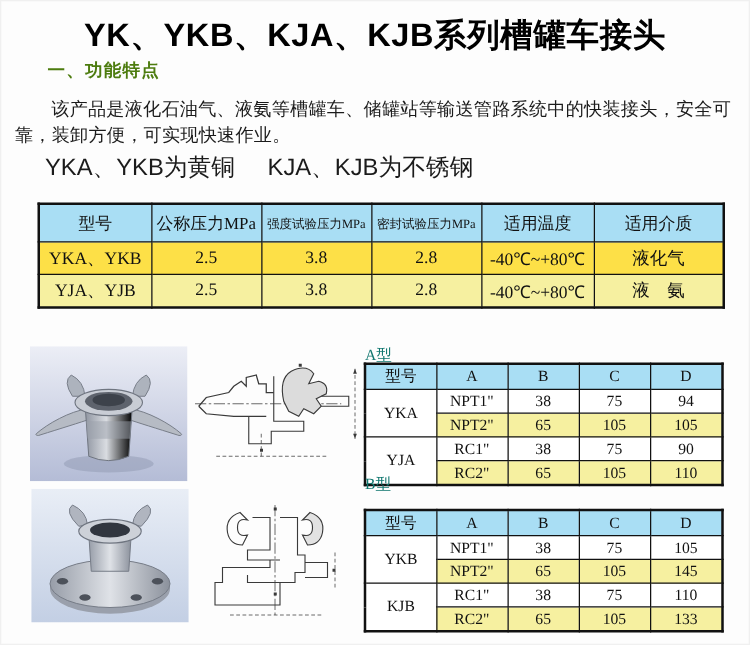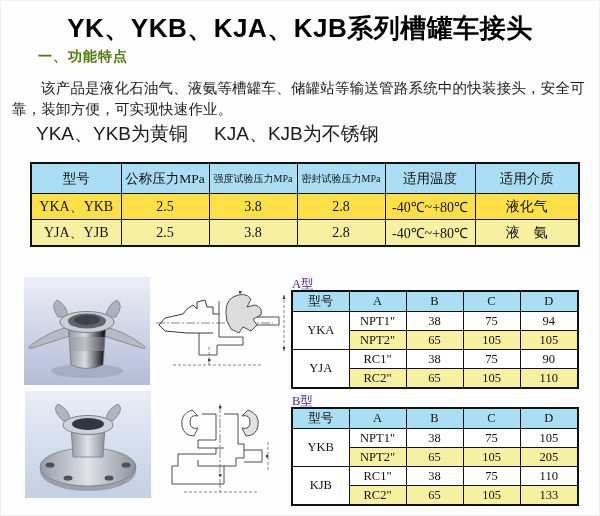--- a/index.html
+++ b/index.html
@@ -29,23 +29,23 @@
     position:absolute; left:30px; top:162px; width:548px;
     font-family:"Liberation Serif", serif; font-size:14px; color:#111;
     border:2px solid #111;
   }
   table.perf th, table.perf td { border:1px solid #111; text-align:center; padding:0; }
   table.perf th { height:29px; background:#a9def4; font-weight:normal; font-size:13.5px; }
   table.perf th.sm { font-size:10px; }
   table.perf td { height:25px; background:#fde047; }
   table.perf tr.yellow td { background:#f6f0a0;margin-top:14px; }
 
-  .dim-label { position:absolute; font-family:"Liberation Serif", serif; font-size:12.5px; color:#4c1d95; }
+  .dim-label { position:absolute; font-family:"Liberation Serif", serif; font-size:12.5px; color:#0f766e; }
   .lbl-a { left:292px; top:276px; }
-  .lbl-b { left:292px; top:393px; }
+  .lbl-b { left:292px; top:379px; }
   table.dim {
     position:absolute; width:286px;
     font-family:"Liberation Serif", serif; font-size:12.5px; color:#111;
     border:2px solid #111;
   }
   .dim-a { left:291px; top:290px; }
   .dim-b { left:291px; top:407px; }
   table.dim th, table.dim td { border:1px solid #111; text-align:center; padding:0; }
   table.dim th { height:19px; background:#a9def4; font-weight:normal; }
   table.dim td { height:18px; background:#ffffff; }
@@ -278,21 +278,21 @@
         <td rowspan="2">YKB</td>
         <td>NPT1"</td>
         <td>38</td>
         <td>75</td>
         <td>105</td>
       </tr>
       <tr>
         <td class="y">NPT2"</td>
         <td class="y">65</td>
         <td class="y">105</td>
-        <td class="y">205</td>
+        <td class="y">145</td>
       </tr>
       <tr>
         <td rowspan="2">KJB</td>
         <td>RC1"</td>
         <td>38</td>
         <td>75</td>
         <td>110</td>
       </tr>
       <tr>
         <td class="y">RC2"</td>

